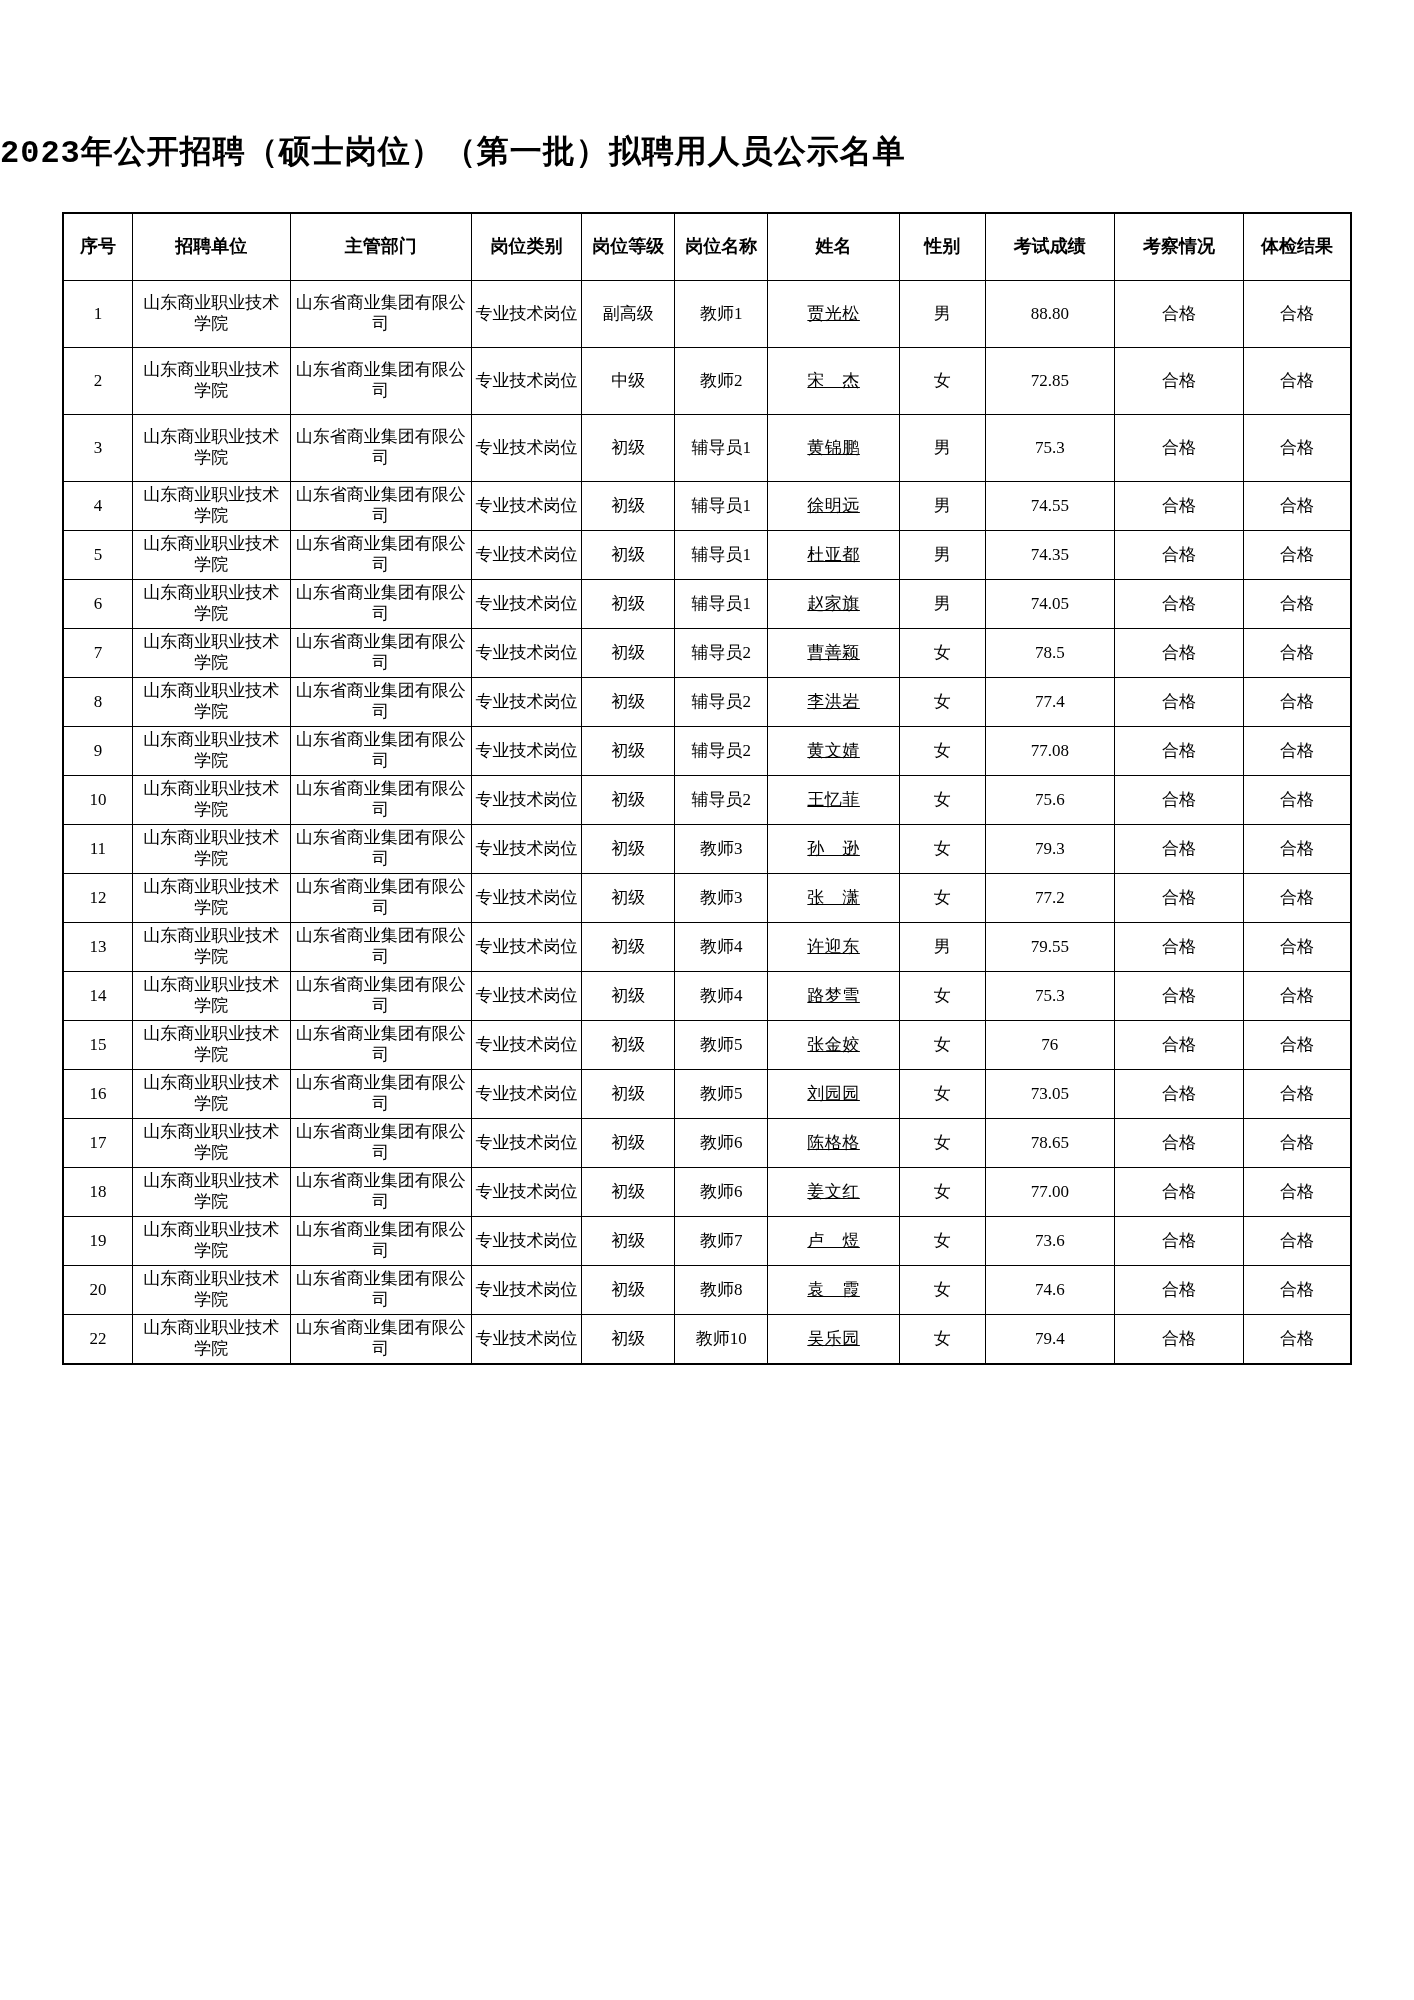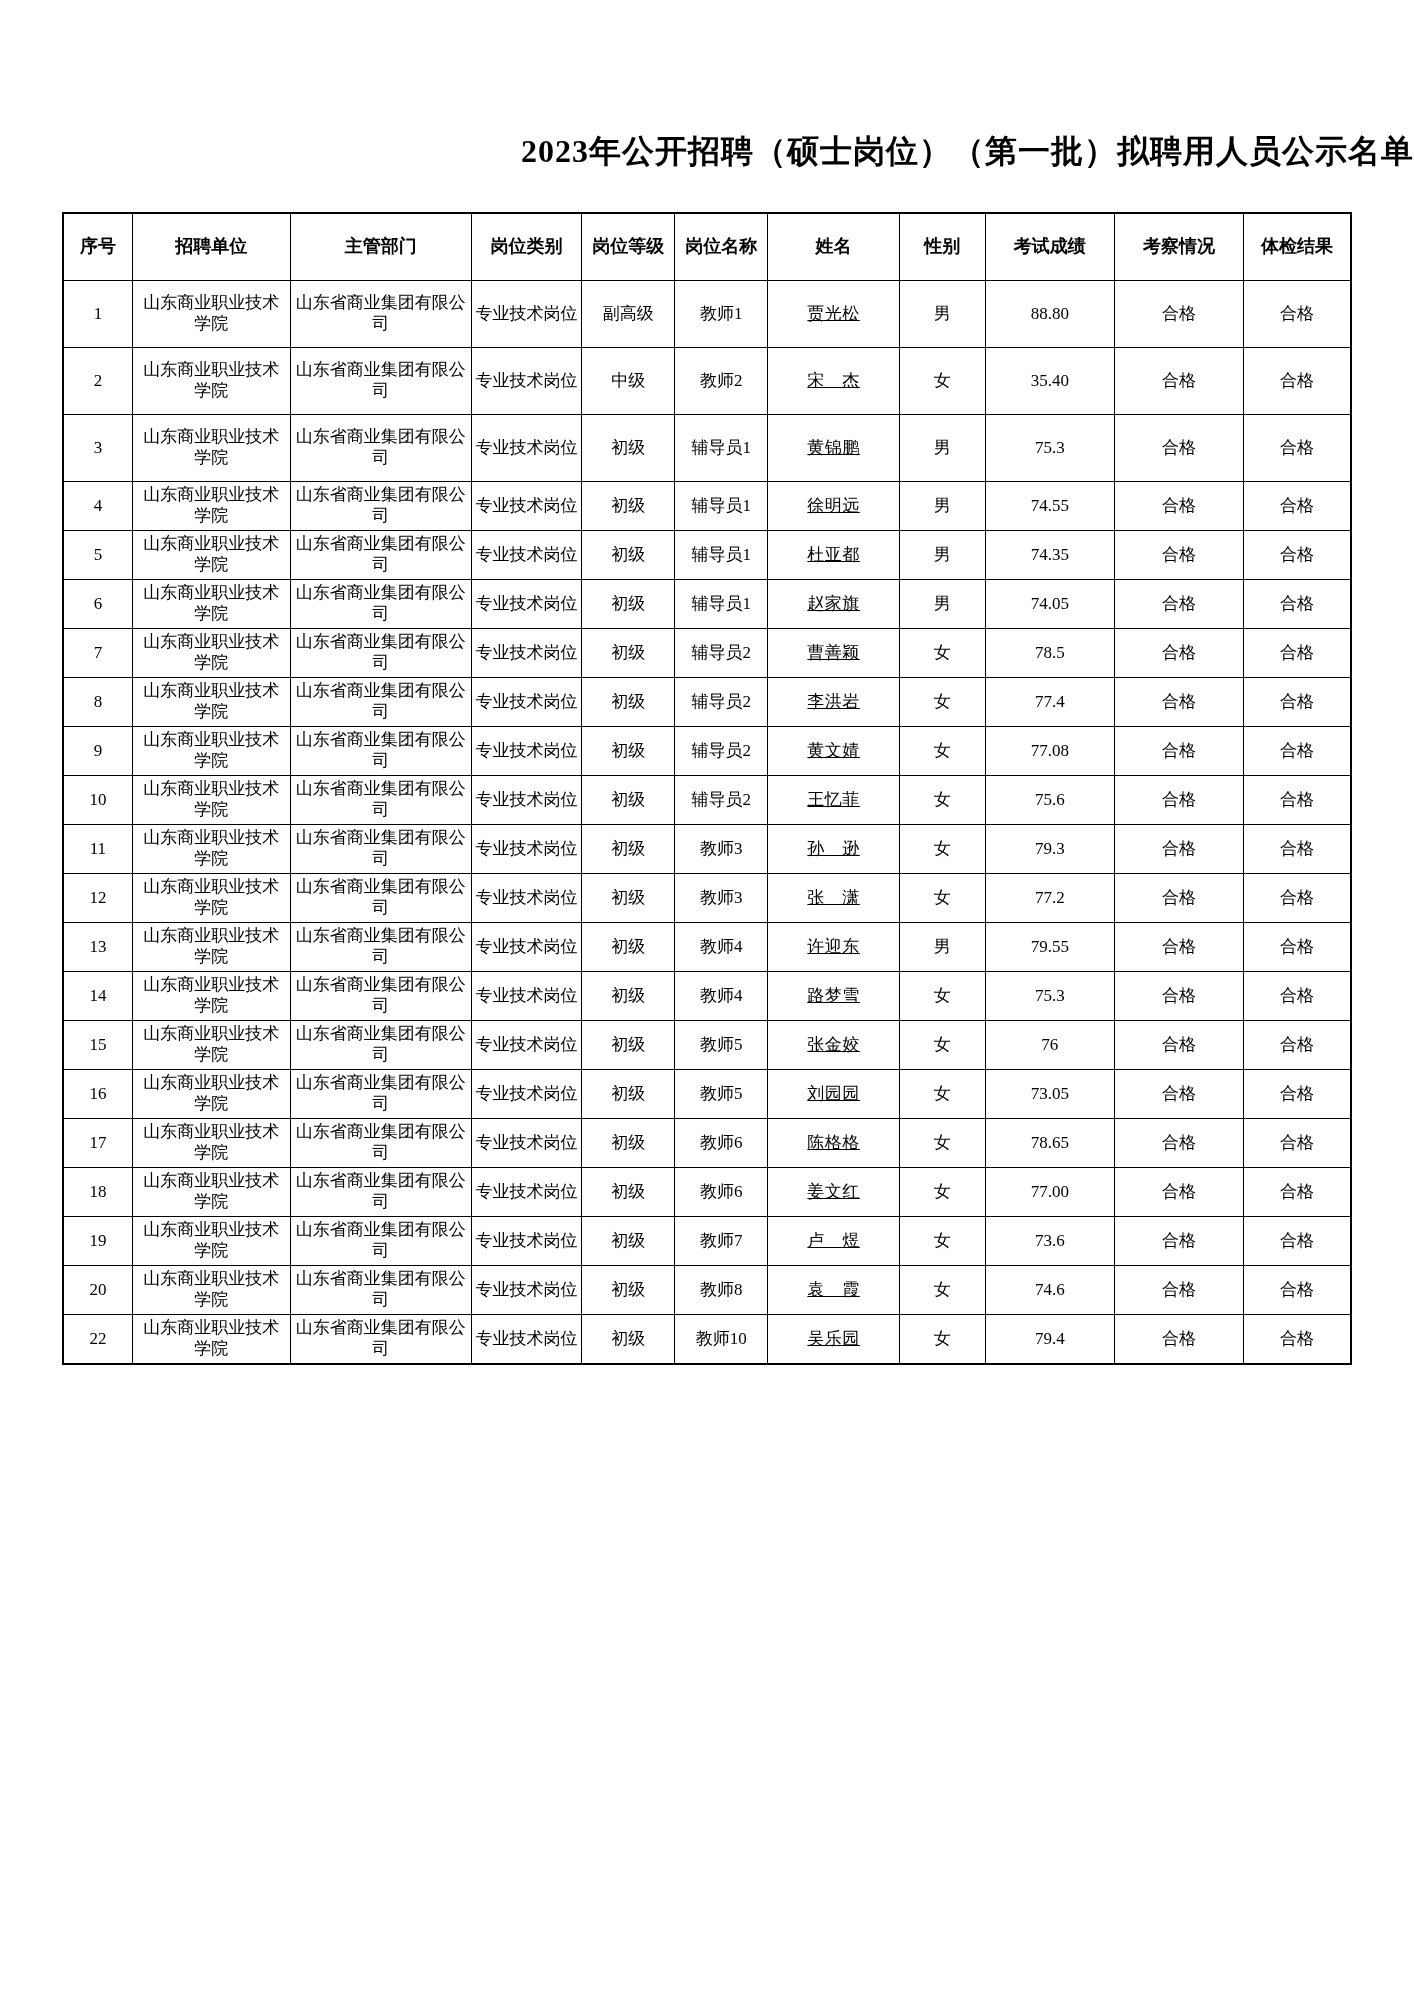--- a/index.html
+++ b/index.html
@@ -14,27 +14,27 @@
     color: #000000;
   }
   .page {
     width: 1414px;
     height: 2000px;
     box-sizing: border-box;
     padding: 0;
     position: relative;
   }
   .doc-title {
-    text-align: right;
+    text-align: left;
     font-size: 32px;
     font-weight: bold;
     letter-spacing: 1px;
     padding-top: 130px;
     padding-bottom: 26px;
-    font-family: Liberation Serif, serif;
+    font-family: Liberation Mono, monospace;
   }
   .table-wrap {
     padding: 12px 62px;
   }
   table.roster {
     border-collapse: collapse;
     width: 1290px;
     table-layout: fixed;
     border: 2px solid #000;
   }
@@ -129,21 +129,21 @@
           </tr>
           <tr class="tall">
             <td>2</td>
             <td>山东商业职业技术学院</td>
             <td>山东省商业集团有限公司</td>
             <td>专业技术岗位</td>
             <td>中级</td>
             <td>教师2</td>
             <td class="name-cell">宋　杰</td>
             <td>女</td>
-            <td>35.40</td>
+            <td>72.85</td>
             <td>合格</td>
             <td>合格</td>
           </tr>
           <tr class="tall">
             <td>3</td>
             <td>山东商业职业技术学院</td>
             <td>山东省商业集团有限公司</td>
             <td>专业技术岗位</td>
             <td>初级</td>
             <td>辅导员1</td>

